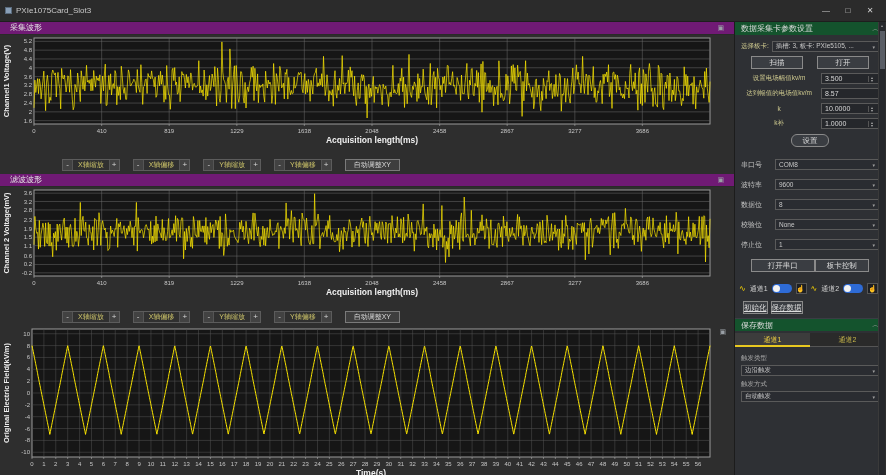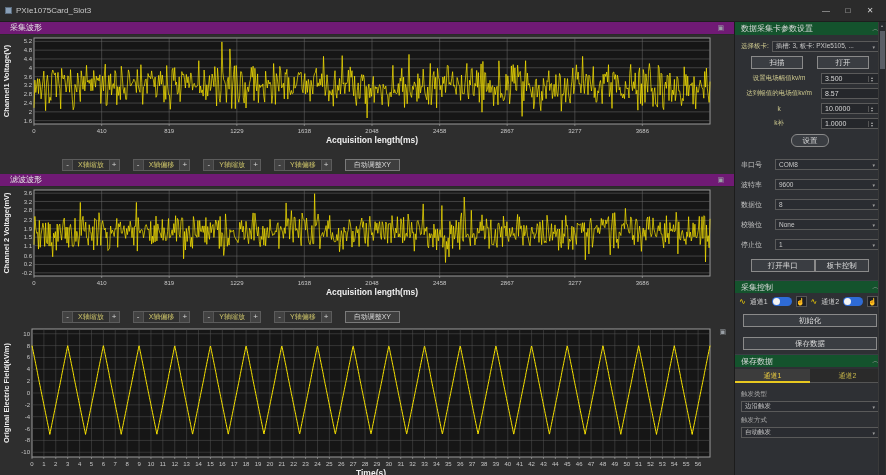--- a/index.html
+++ b/index.html
@@ -56,21 +56,21 @@
   .center-btn { display:flex; justify-content:center; margin-top:5px; }
   .center-btn .btn { width:38px;border-radius:6px; }
   
   .tog-row { display:flex; align-items:center; gap:4px; padding:3px 4px; }
   .wave { color:#ffd900; font-size:8px; }
   .ch-lbl { font-size:7px; color:#d6d6d6; }
   .toggle { width:20px; height:9px; border-radius:5px; background:#2e6bd6; position:relative; display:inline-block; }
   .knob { position:absolute; left:1px; top:1px; width:7px; height:7px; border-radius:50%; background:#f2f2f2; }
   .hand { width:11px; height:11px; background:#1d1f23; border:1px solid #555; color:#eee;
     font-size:7px; line-height:10px; text-align:center; }
-  .stackbtns { display:flex; flex-direction:column; gap:10px; padding:4px 8px; }
+  .stackbtns { display:flex; flex-direction:row; gap:3px; padding:4px 8px;text-decoration:underline; }
   
   .tabs { display:flex; height:14px; margin-top:2px; }
   .tab { flex:1; text-align:center; font-size:7px; line-height:13px; background:#2a2a2a; color:#c9b84a;
     border-bottom:1px solid #555; }
   .tab.active { background:#3c3c3c; color:#f0d040; border-bottom:2px solid #e8c820; }
   .cfg-lbl { font-size:6.5px; color:#a9a9a9; margin:4px 0 2px 0; }
   
   .vscroll { position:absolute; right:0; top:0; bottom:8px; width:7px; background:#26282c; border-left:1px solid #3a3a3a; }
   .vthumb { position:absolute; top:9px; left:1px; width:5px; height:38px; background:#5a5e66; }
   .varrow { height:8px; text-align:center; font-size:4px; color:#9a9a9a; line-height:8px; }
@@ -554,24 +554,20 @@
             <span>1</span>
             <span class="caret">▾</span>
           </div>
         </div>
         <div class="two-btn">
           <span class="btn" style="width:68px">打开串口</span>
           <span class="btn" style="width:58px">板卡控制</span>
         </div>
       </div>
 
-      <div class="sec-header">
-        <span>采集控制</span>
-        <span class="chev">︿</span>
-      </div>
       <div class="tog-row">
         <span class="wave">∿</span>
         <span class="ch-lbl">通道1</span>
         <span class="toggle">
             <span class="knob"></span>
           </span>
         <span class="hand">☝</span>
         <span class="wave">∿</span>
         <span class="ch-lbl">通道2</span>
         <span class="toggle">

